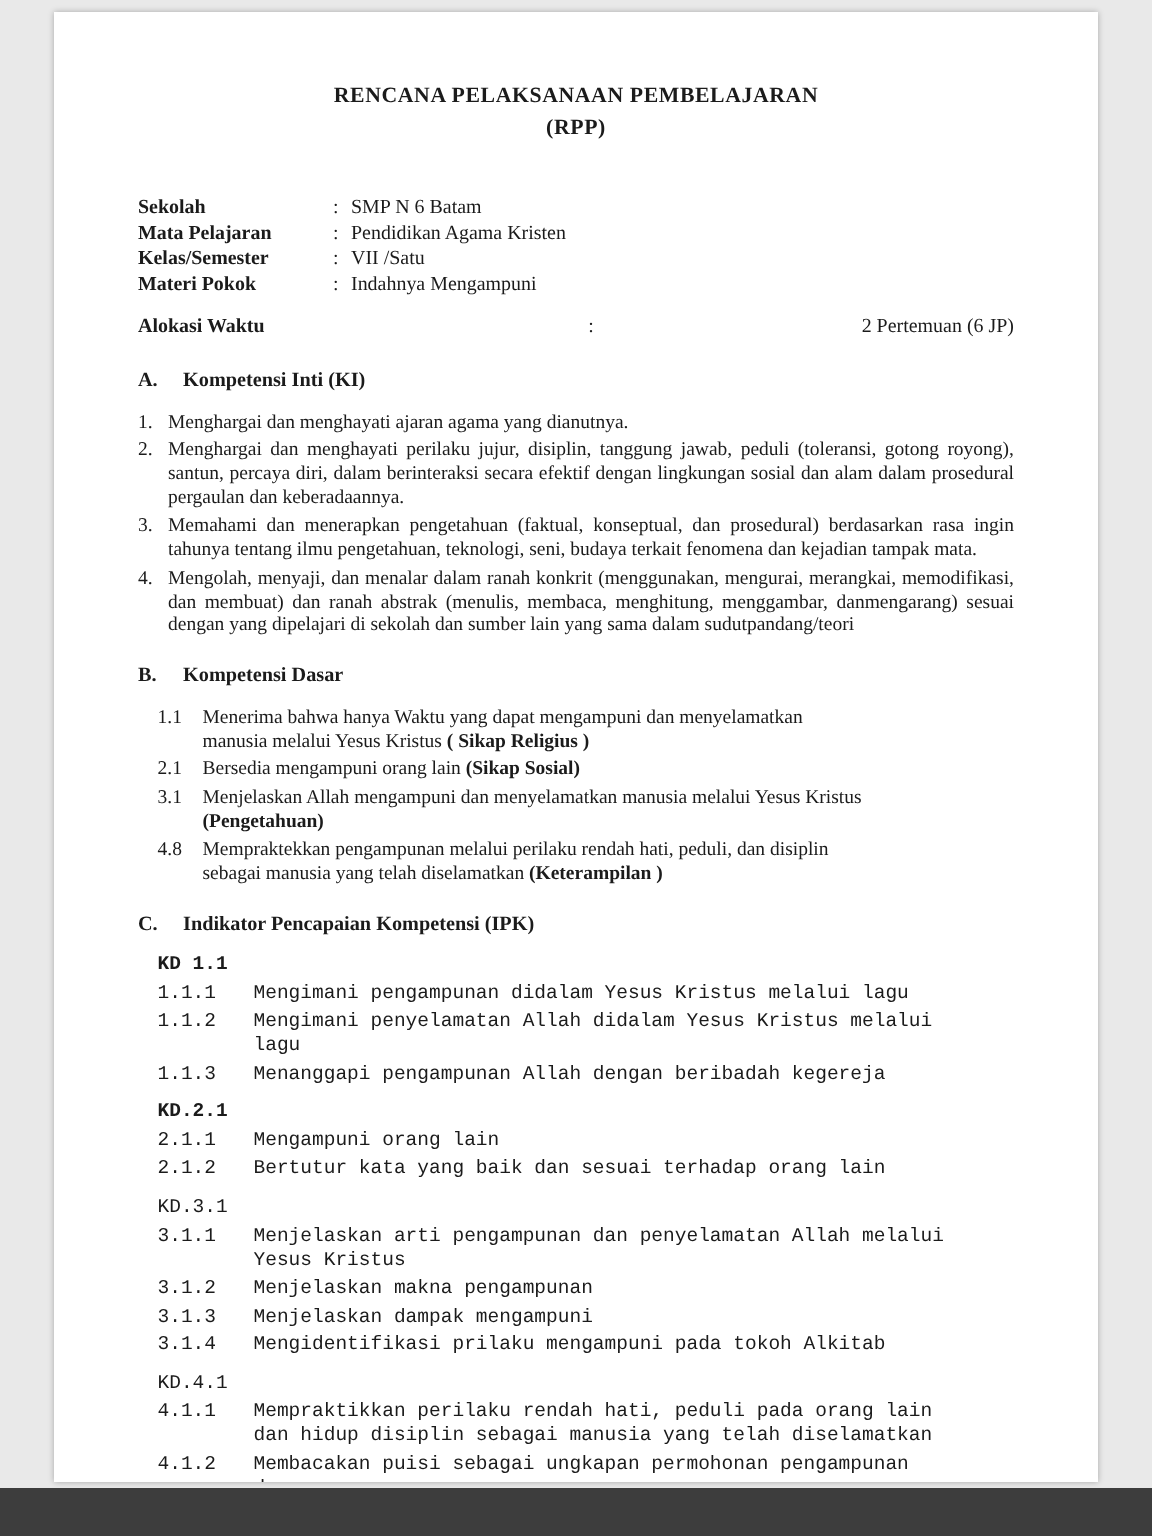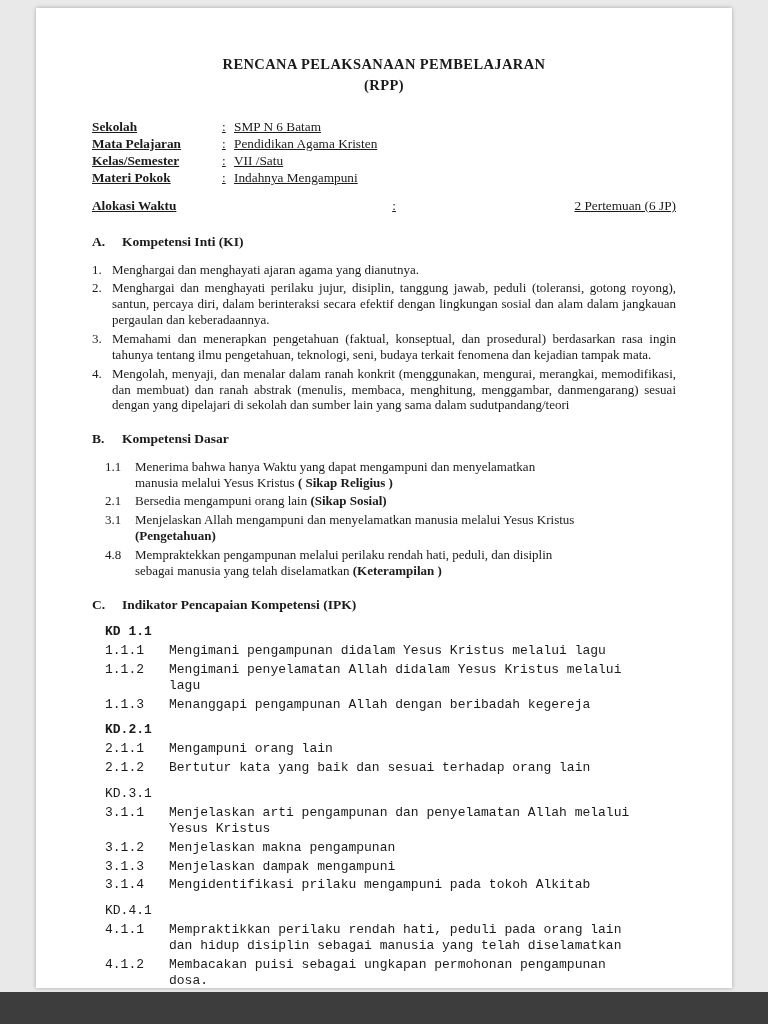--- a/index.html
+++ b/index.html
@@ -12,22 +12,22 @@
   }
   .viewport { position:relative; width:768px; height:1024px; overflow:hidden; }
   .page {
     position:absolute; top:8px; left:36px; width:696px; height:980px;
     background: var(--page-bg, #ffffff);
     box-shadow: 0 0 4px rgba(0,0,0,0.28);
     padding: 46px 56px 0 56px;
     overflow:hidden;
     font-size:13px; line-height:1.22;
   }
-  .doc-title { text-align:center; font-weight:bold; font-size:14.5px; letter-spacing:0.4px; line-height:1.45; margin-bottom:22px; }
-  .kv-block { margin-bottom:20px; font-size:13.3px;text-decoration:underline; }
+  .doc-title { text-align:center; font-weight:bold; font-size:14.5px; letter-spacing:0.4px; line-height:1.45; margin-bottom:33px; }
+  .kv-block { margin-bottom:20px; font-size:13.3px; }
   .kv-row { display:flex; line-height:17px; }
   .kv-row.gap-above { margin-top:11px;justify-content:space-between; }
   .kv-label { width:130px; font-weight:bold; }
   .kv-colon { width:12px; }
   .section-heading { font-weight:bold; font-size:13.5px; margin:18px 0 11px 0; }
   .sh-letter { display:inline-block; width:30px; }
   .list .item { display:flex; margin-bottom:3px; }
   .list .num { flex:0 0 auto; }
   .list-a .num { width:20px; }
   .list-a .txt { flex:1; text-align:justify; }
@@ -92,21 +92,21 @@
       </div>
       <div class="list list-a">
 
           <div class="item">
             <span class="num">1.</span>
             <span class="txt">Menghargai dan menghayati ajaran agama yang dianutnya.</span>
           </div>
 
           <div class="item">
             <span class="num">2.</span>
-            <span class="txt">Menghargai dan menghayati perilaku jujur, disiplin, tanggung jawab, peduli (toleransi, gotong royong), santun, percaya diri, dalam berinteraksi secara efektif dengan lingkungan sosial dan alam dalam jangkauan pergaulan dan keberadaannya.</span>
+            <span class="txt">Menghargai dan menghayati perilaku jujur, disiplin, tanggung jawab, peduli (toleransi, gotong royong), santun, percaya diri, dalam berinteraksi secara efektif dengan lingkungan sosial dan alam dalam prosedural pergaulan dan keberadaannya.</span>
           </div>
 
           <div class="item">
             <span class="num">3.</span>
             <span class="txt">Memahami dan menerapkan pengetahuan (faktual, konseptual, dan prosedural) berdasarkan rasa ingin tahunya tentang ilmu pengetahuan, teknologi, seni, budaya terkait fenomena dan kejadian tampak mata.</span>
           </div>
 
           <div class="item">
             <span class="num">4.</span>
             <span class="txt">Mengolah, menyaji, dan menalar dalam ranah konkrit (menggunakan, mengurai, merangkai, memodifikasi, dan membuat) dan ranah abstrak (menulis, membaca, menghitung, menggambar, danmengarang) sesuai dengan yang dipelajari di sekolah dan sumber lain yang sama dalam sudutpandang/teori</span>

